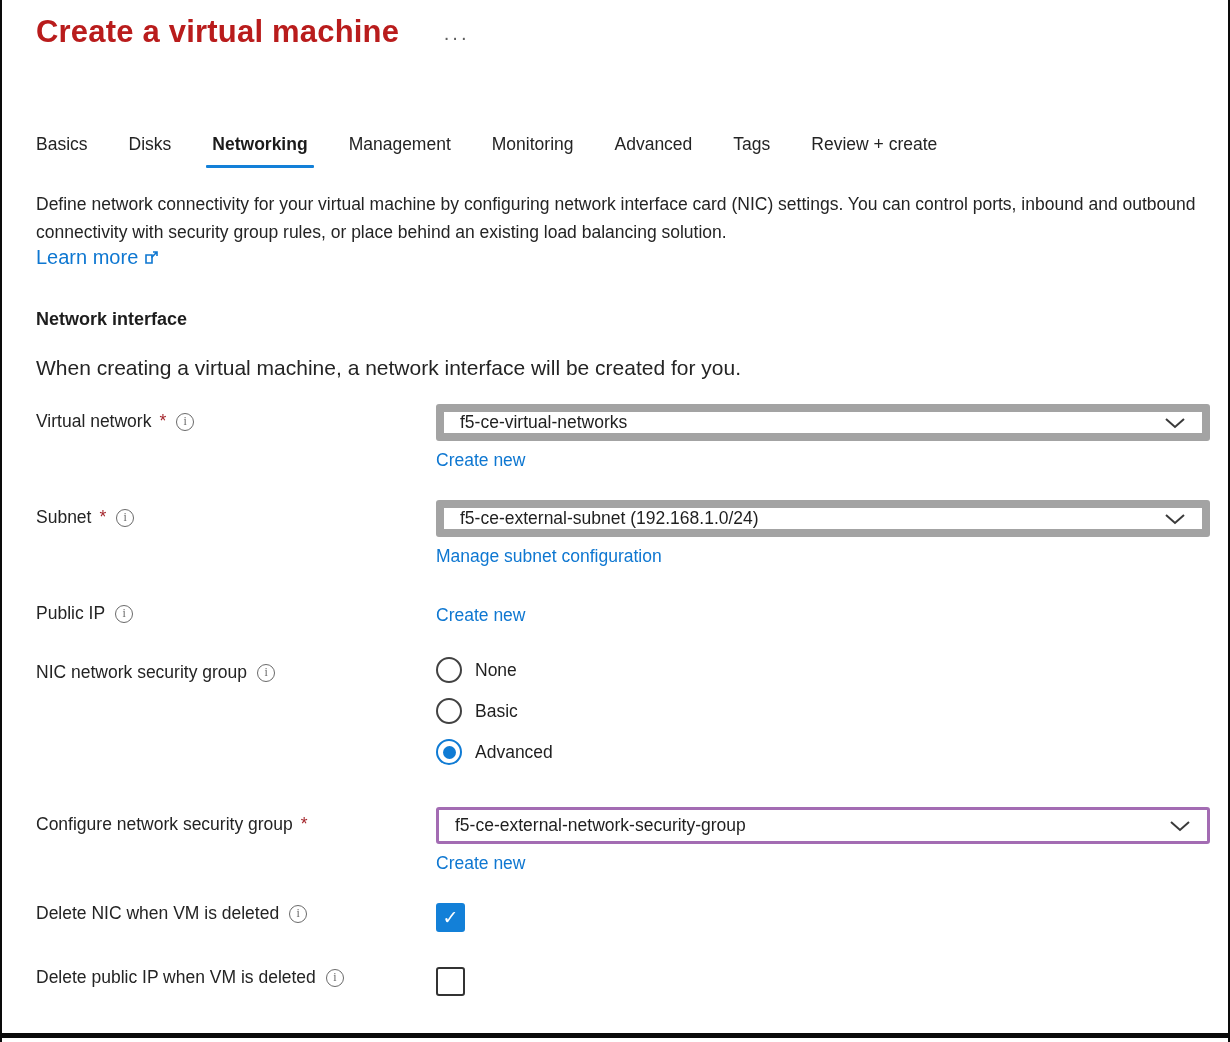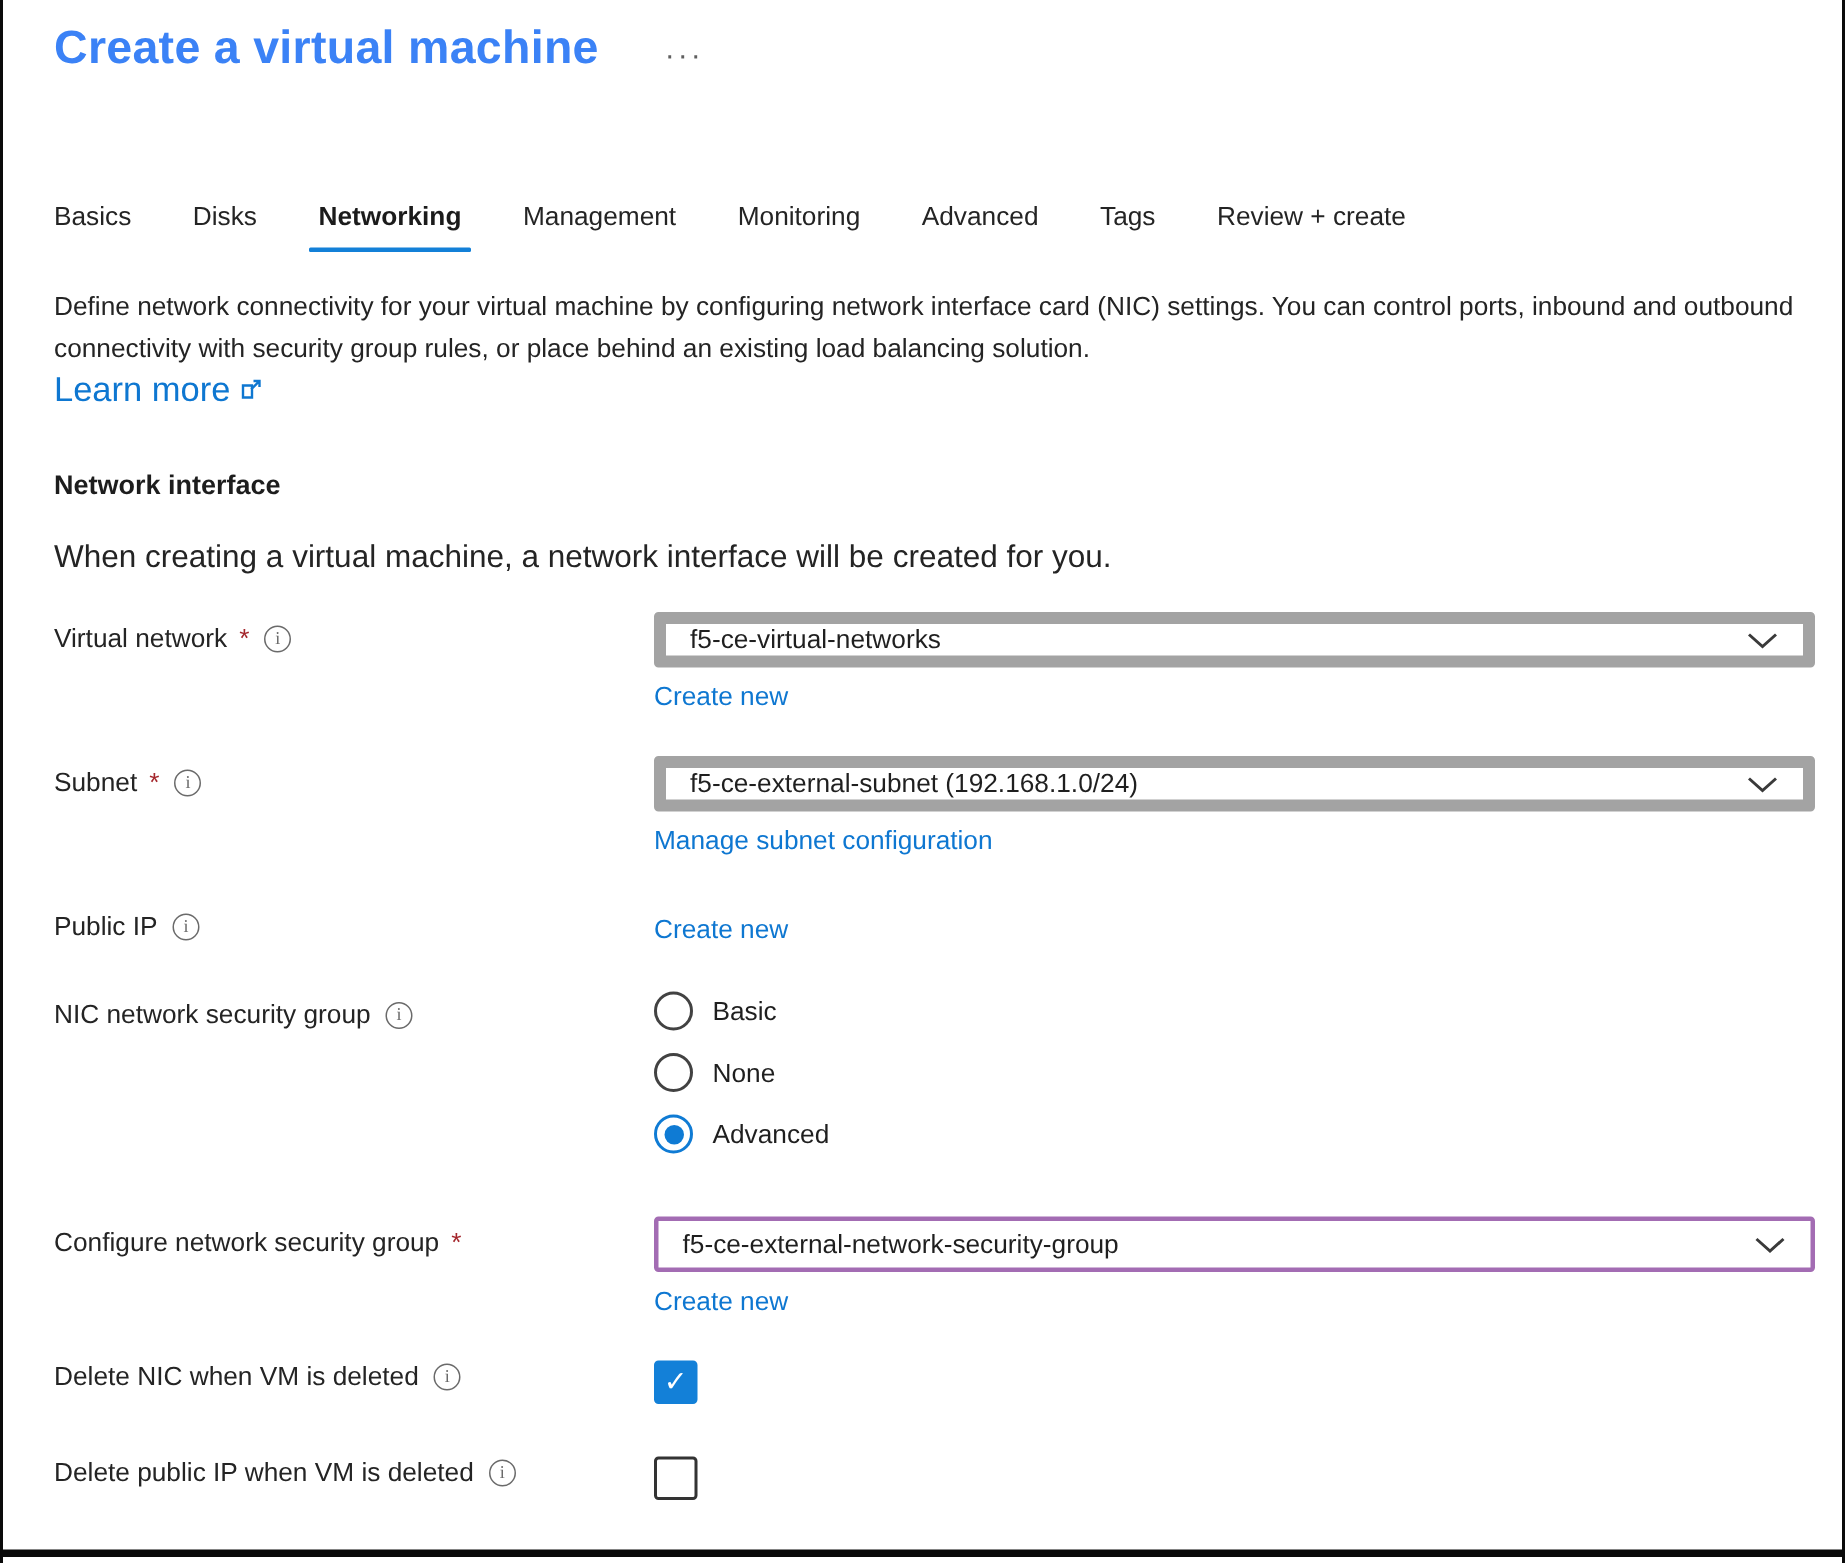--- a/index.html
+++ b/index.html
@@ -27,21 +27,21 @@
   }
   .content {
     padding: 12px 18px 0 34px;
   }
 
   
   .page-header { display: flex; align-items: center; gap: 44px; margin-top: 2px; }
   .page-title {
     font-size: 31px;
     font-weight: 700;
-    color: #3b82f6;
+    color: #b91c1c;
     letter-spacing: 0.2px;
   }
   .title-ellipsis {
     font-size: 20px;
     color: #5f5f5f;
     letter-spacing: 2px;
     cursor: pointer;
     line-height: 10px;
     padding-top: 10px;
   }
@@ -77,21 +77,21 @@
     font-size: 17.5px;
     line-height: 28px;
     color: #242424;
     max-width: 1175px;
   }
   a.link {
     color: #0e77d1;
     text-decoration: none;
     cursor: pointer;
   }
-  .learn-more { font-size: 23px; display: inline-flex; align-items: center; gap: 6px; }
+  .learn-more { font-size: 20px; display: inline-flex; align-items: center; gap: 6px; }
   .external-icon svg { display: block; }
 
   
   .section-heading {
     margin-top: 40px;
     font-size: 18px;
     font-weight: 700;
     color: #1d1d1d;
   }
   .section-subtitle {
@@ -305,25 +305,25 @@
       <div class="row-gap"></div>
 
       <div class="form-row">
         <div class="label-col">
           <span>NIC network security group</span>
           <span class="info-icon">i</span>
         </div>
         <div class="control-col radio-group">
           <div class="radio-option">
             <span class="radio-circle"></span>
-            <span>Basic</span>
+            <span>None</span>
           </div>
           <div class="radio-option">
             <span class="radio-circle"></span>
-            <span>None</span>
+            <span>Basic</span>
           </div>
           <div class="radio-option">
             <span class="radio-circle selected"></span>
             <span>Advanced</span>
           </div>
         </div>
       </div>
       <div class="row-gap-lg"></div>
 
       <div class="form-row">

